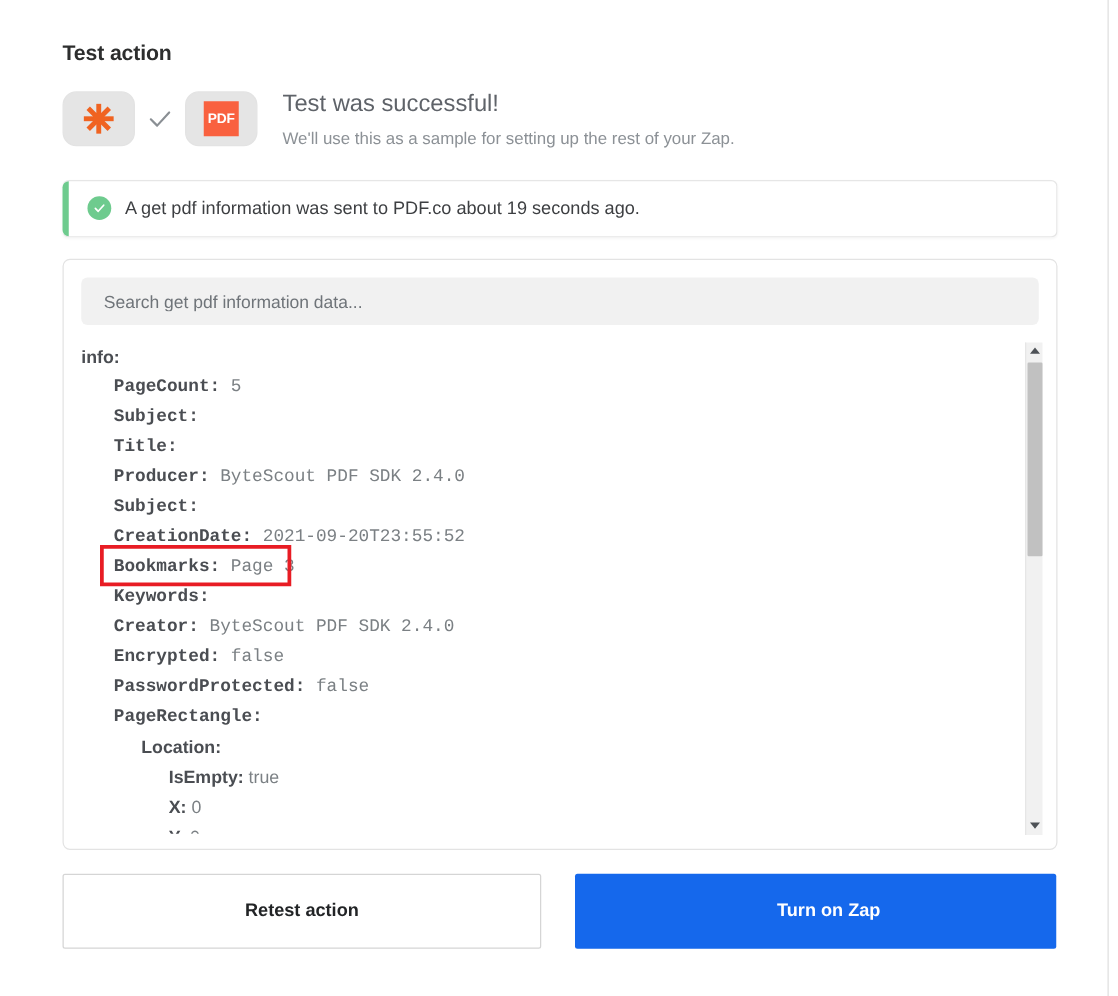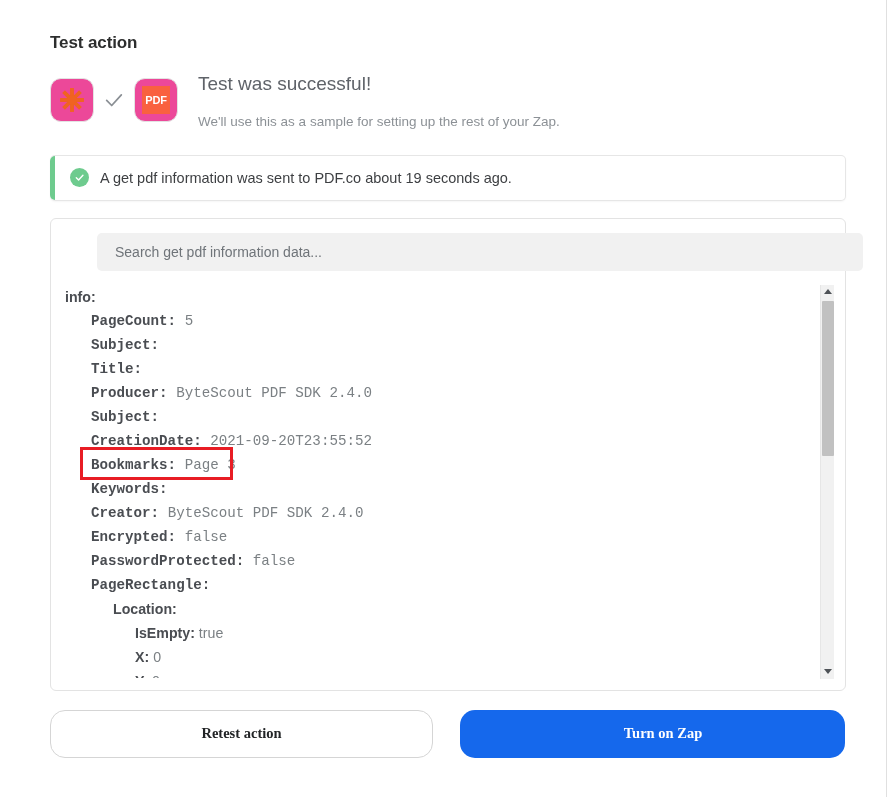--- a/index.html
+++ b/index.html
@@ -37,25 +37,25 @@
     letter-spacing: -0.1px;
   }
 
   
   .result-header {
     display: flex;
     align-items: center;
     margin-top: 19px;
   }
   .app-icon {
-    width: 44px;
+    width: 58px;
     height: 44px;
     border-radius: 11px;
     border: 1px solid #e3e3e3;
-    background: #ec4899;
+    background: #e5e5e5;
     display: flex;
     align-items: center;
     justify-content: center;
     box-sizing: border-box;
     flex: 0 0 auto;
   }
   .check-sep {
     margin: 0 9px;
     display: flex;
     align-items: center;
@@ -80,21 +80,21 @@
     margin-left: 20px;
   }
   .result-title {
     font-size: 19px;
     color: #5f6369;
     line-height: 1.25;
   }
   .result-sub {
     font-size: 13.5px;
     color: #8c9196;
-    margin-top: 18px;
+    margin-top: 7px;
   }
 
   
   .banner {
     margin-top: 26px;
     height: 46px;
     background: #ffffff;
     border: 1px solid #e6e6e6;
     border-left: none;
     border-radius: 5px;
@@ -146,21 +146,20 @@
     background: #f1f1f1;
     border-radius: 5px;
     border: none;
     width: 100%;
     box-sizing: border-box;
     padding: 0 18px;
     font-size: 14px;
     color: #6f7479;
     font-family: "Liberation Sans", sans-serif;
     outline: none;
-    margin-left: 32px;
   }
   .search-box::placeholder { color: #6f7479; }
 
   .data-list {
     margin-top: 14px;
     position: relative;
     height: 393px;
     overflow: hidden;
     padding-right: 30px;
   }
@@ -226,25 +225,25 @@
     border-radius: 1px;
   }
 
   
   .footer {
     margin-top: 19px;
     display: flex;
     gap: 27px;
   }
   .btn {
-    height: 48px;
-    border-radius: 15px;
+    height: 60px;
+    border-radius: 2px;
     font-size: 14.5px;
     font-weight: bold;
-    font-family: Liberation Serif, serif;
+    font-family: Liberation Sans, sans-serif;
     cursor: pointer;
     display: flex;
     align-items: center;
     justify-content: center;
     box-sizing: border-box;
   }
   .btn-secondary {
     width: 383px;
     background: #ffffff;
     border: 1px solid #d5d5d5;

